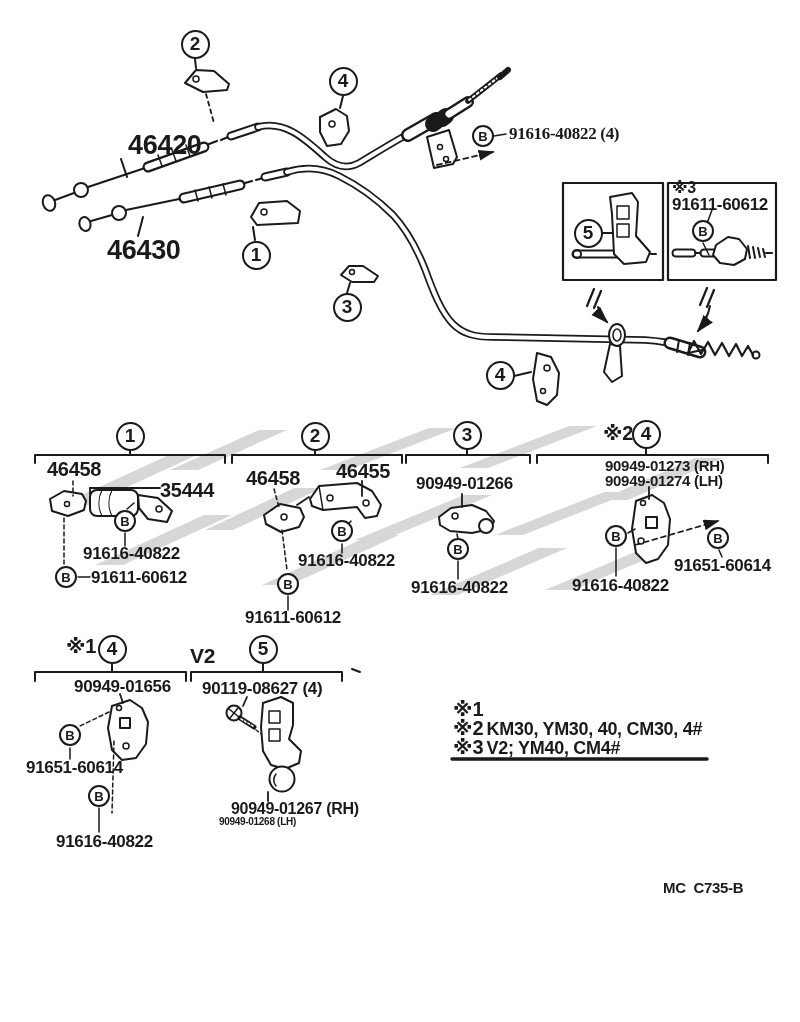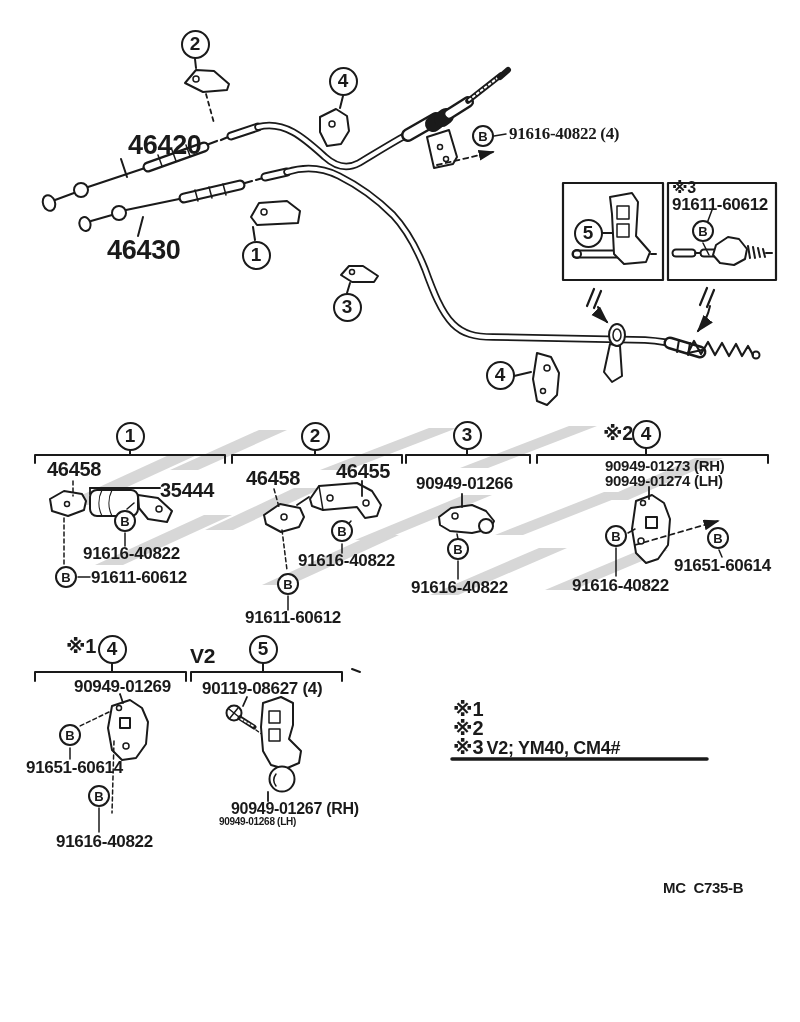--- a/index.html
+++ b/index.html
@@ -304,34 +304,35 @@
 <div class="lbl" style="left:416px;top:475px;font-size:17px;">90949-01266</div>
 <div class="lbl" style="left:411px;top:579px;font-size:17px;">91616-40822</div>
 
 <div class="lbl" style="left:603px;top:423px;font-size:20px;">※2</div>
 <div class="lbl" style="left:605px;top:458px;font-size:15px;">90949-01273 (RH)</div>
 <div class="lbl" style="left:605px;top:473px;font-size:15px;">90949-01274 (LH)</div>
 <div class="lbl" style="left:674px;top:557px;font-size:17px;">91651-60614</div>
 <div class="lbl" style="left:572px;top:577px;font-size:17px;">91616-40822</div>
 
 <div class="lbl" style="left:66px;top:636px;font-size:20px;">※1</div>
-<div class="lbl" style="left:74px;top:678px;font-size:17px;">90949-01269</div>
+<div class="lbl" style="left:74px;top:678px;font-size:17px;">90949-01656</div>
 <div class="lbl" style="left:26px;top:759px;font-size:17px;">91651-60614</div>
 <div class="lbl" style="left:56px;top:833px;font-size:17px;">91616-40822</div>
 
 <div class="lbl" style="left:190px;top:645px;font-size:21px;">V2</div>
 <div class="lbl" style="left:202px;top:680px;font-size:17px;">90119-08627 (4)</div>
 <div class="lbl" style="left:231px;top:801px;font-size:16px;">90949-01267 (RH)</div>
 <div class="lbl" style="left:219px;top:817px;font-size:10px;">90949-01268 (LH)</div>
 
 <div class="legend-row" style="left:453px;top:697px;">
   <span class="mark">※1</span>
 </div>
 <div class="legend-row" style="left:453px;top:716px;">
   <span class="mark">※2</span>
+  <span class="txt">KM30, YM30, 40, CM30, 4#</span>
 </div>
 <div class="legend-row" style="left:453px;top:735px;">
   <span class="mark">※3</span>
   <span class="txt">V2; YM40, CM4#</span>
 </div>
 
 <div class="lbl pre" style="left:663px;top:848px;font-size:15px;margin-top:32px;">MC  C735-B</div>
 
 <div class="callout" style="left:180.5px;top:29.5px;">2</div>
 <div class="callout" style="left:328.5px;top:66.5px;">4</div>

